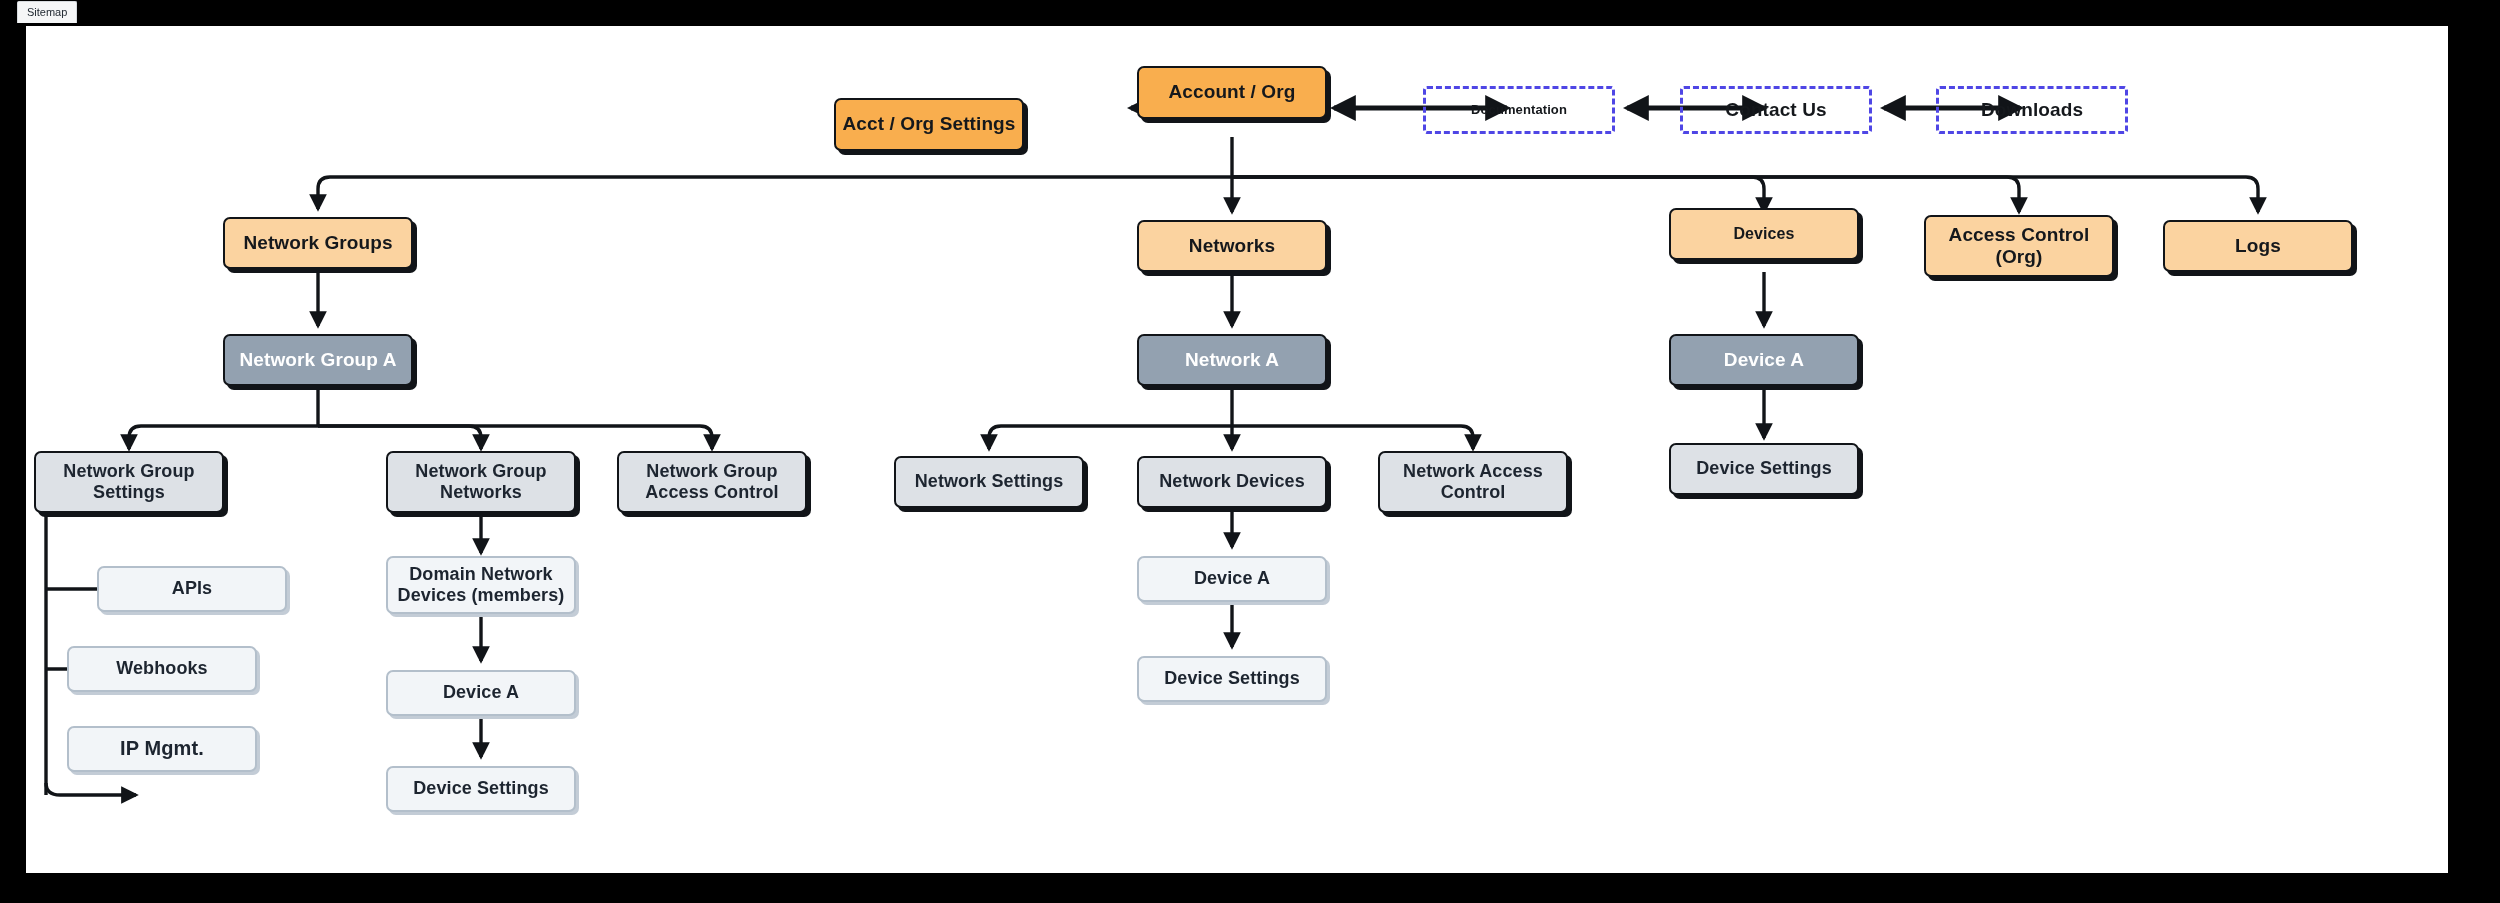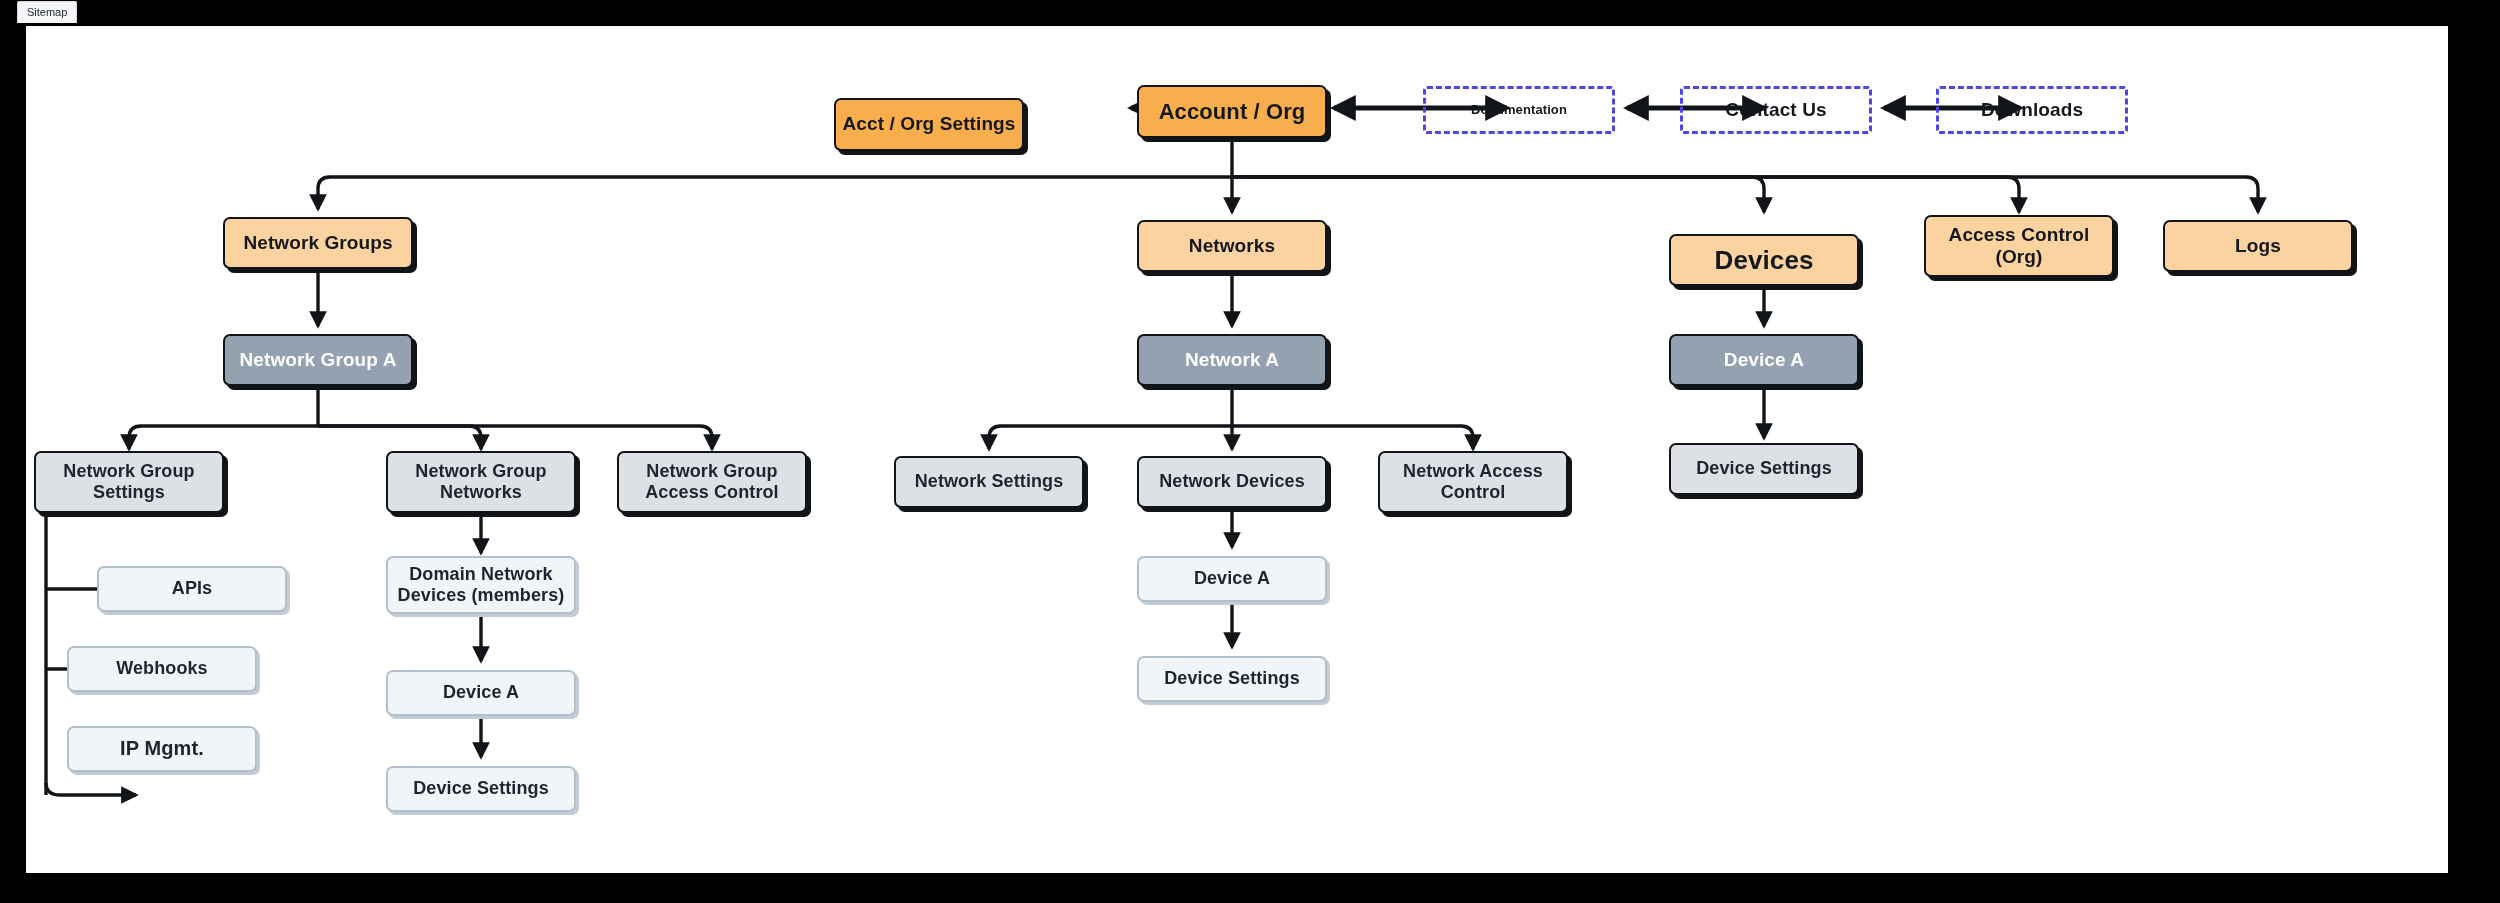--- a/index.html
+++ b/index.html
@@ -145,39 +145,39 @@
 
         <path d="M 1206 482 L 1206 521" marker-end="url(#ah)"></path>
         <path d="M 1206 576 L 1206 621" marker-end="url(#ah)"></path>
       </g>
     </svg>
 
     <div id="nodes">
         <div class="node v-orange-strong" style="left: 808px; top: 72px; width: 190px; height: 53px; font-size: 19px; align-items: center;">
           <span>Acct / Org Settings</span>
         </div>
-        <div class="node v-orange-strong" style="left: 1111px; top: 59px; width: 190px; height: 53px; font-size: 22px; text-align: center;">
+        <div class="node v-orange-strong" style="left: 1111px; top: 40px; width: 190px; height: 53px; font-size: 19px; text-align: center;">
           <span>Account / Org</span>
         </div>
         <div class="node v-dashed" style="left: 1397px; top: 60px; width: 192px; height: 48px; font-size: 13px;">
           <span>Documentation</span>
         </div>
         <div class="node v-dashed" style="left: 1654px; top: 60px; width: 192px; height: 48px; font-size: 19px;">
           <span>Contact Us</span>
         </div>
         <div class="node v-dashed" style="left: 1910px; top: 60px; width: 192px; height: 48px; font-size: 19px;">
           <span>Downloads</span>
         </div>
         <div class="node v-orange-light" style="left: 197px; top: 191px; width: 190px; height: 52px; font-size: 19px;">
           <span>Network Groups</span>
         </div>
         <div class="node v-orange-light" style="left: 1111px; top: 194px; width: 190px; height: 52px; font-size: 19px;">
           <span>Networks</span>
         </div>
-        <div class="node v-orange-light" style="left: 1643px; top: 208px; width: 190px; height: 52px; font-size: 26px;">
+        <div class="node v-orange-light" style="left: 1643px; top: 182px; width: 190px; height: 52px; font-size: 16px;">
           <span>Devices</span>
         </div>
         <div class="node v-orange-light" style="left: 1898px; top: 189px; width: 190px; height: 62px; font-size: 19px;">
           <span>Access Control<br>(Org)</span>
         </div>
         <div class="node v-orange-light" style="left: 2137px; top: 194px; width: 190px; height: 52px; font-size: 19px;">
           <span>Logs</span>
         </div>
         <div class="node v-slate" style="left: 197px; top: 308px; width: 190px; height: 52px; font-size: 19px;">
           <span>Network Group A</span>

